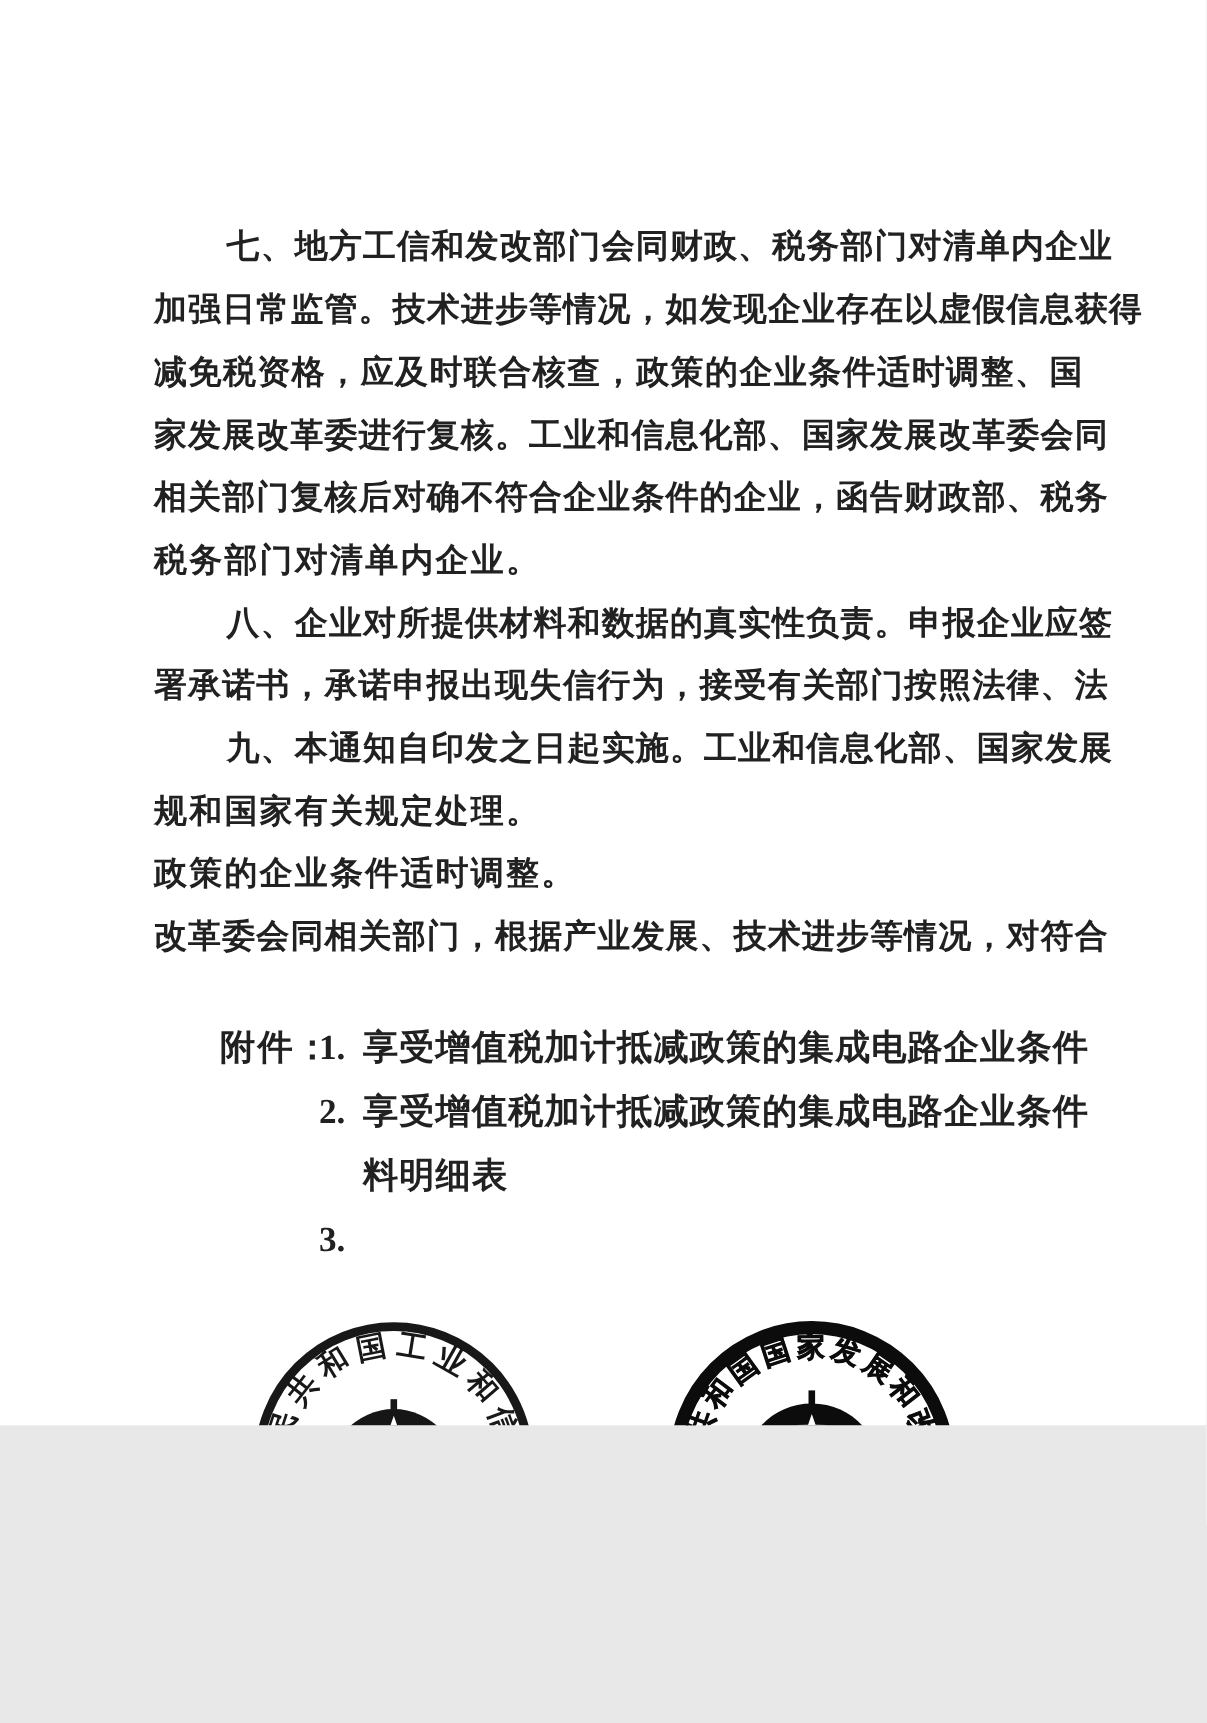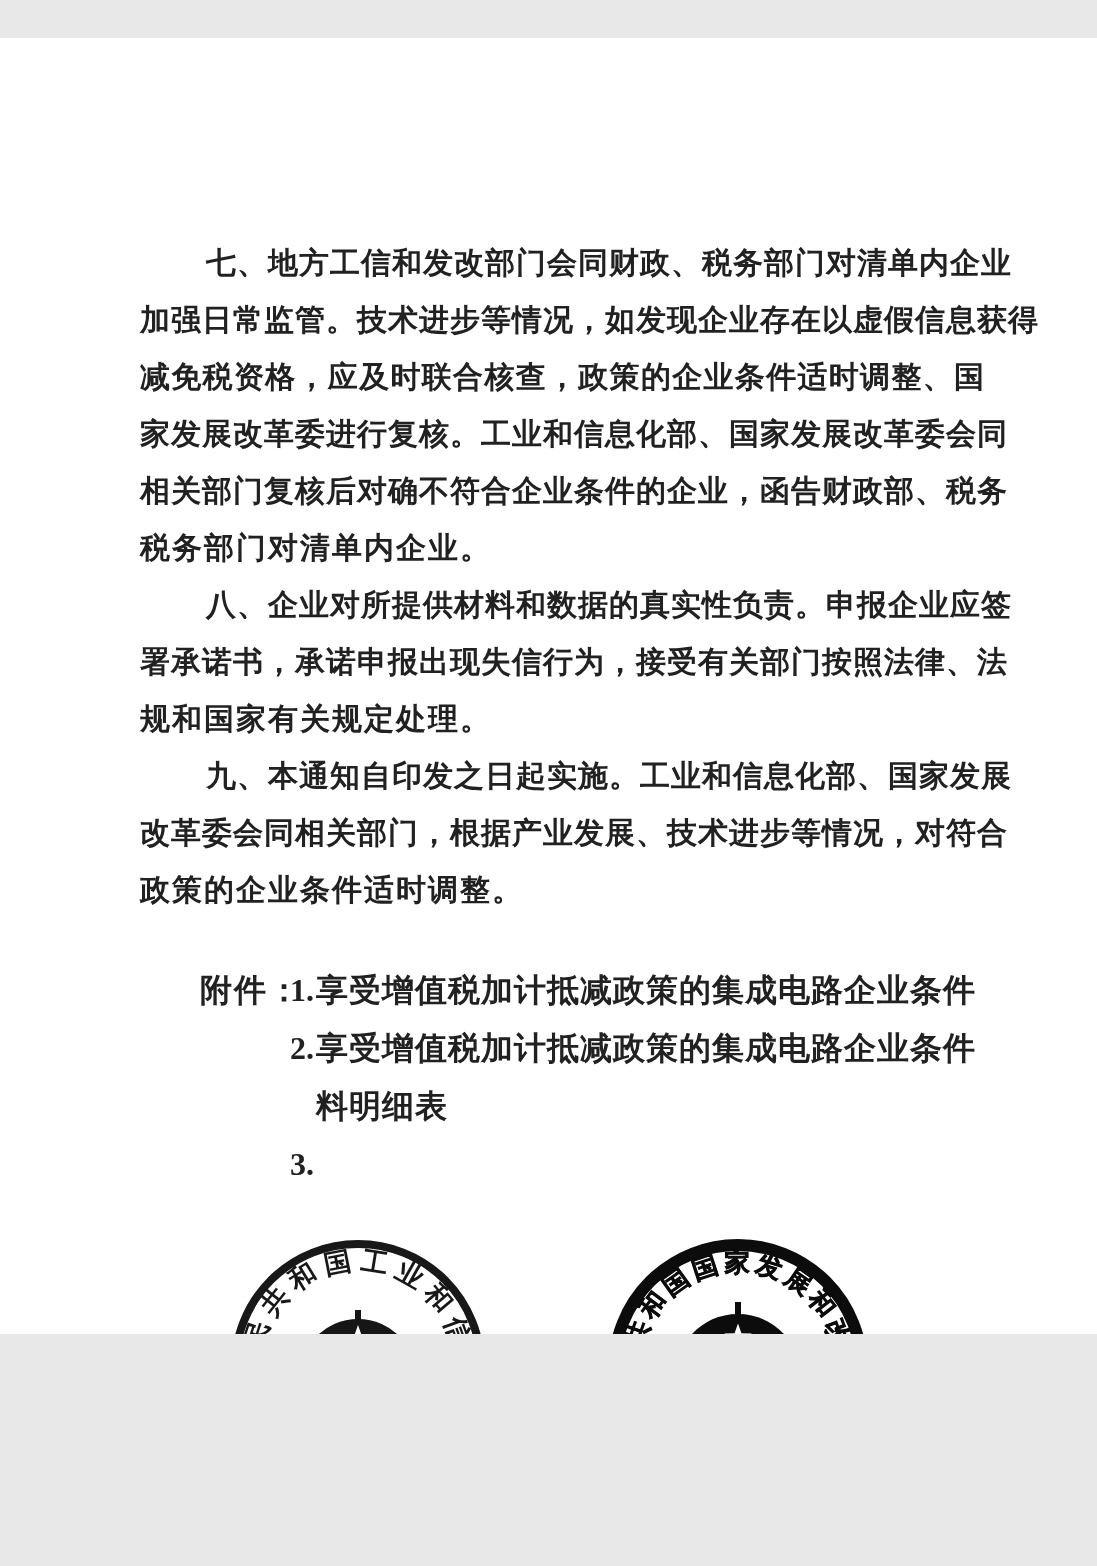--- a/index.html
+++ b/index.html
@@ -3,21 +3,20 @@
 <meta charset="utf-8">
 <style>
   html,body{margin:0;padding:0;background:#e8e8e8;}
   .page{
     position:relative;
     width:1097px;height:1296px;
     background:#ffffff;
     overflow:hidden;
     font-family:"Liberation Serif","DejaVu Serif",serif;
     color:#1f1f1f;
-    margin-top:38px;
   }
   
   .textblock{
     position:absolute;left:140px;top:196px;width:845px;
   }
   .bline{
     height:57px;line-height:57px;
     font-size:30px;font-weight:600;
     letter-spacing:1px;
     text-align:justify;
@@ -29,21 +28,21 @@
   .bline.first{padding-left:66px;}
   .bline.last{text-align-last:left;letter-spacing:2px;}
   
   .attachments{
     position:absolute;left:140px;top:923px;width:900px;
   }
   .att-row{position:relative;height:58px;line-height:58px;
     font-size:32px;font-weight:600;color:#212121;white-space:nowrap;}
   .att-label{position:absolute;left:60px;letter-spacing:2px;}
   .att-num{position:absolute;left:150px;font-family:"Liberation Serif",serif;}
-  .att-text{position:absolute;left:176px;letter-spacing:1px;}
+  .att-text{position:absolute;left:190px;letter-spacing:1px;}
   
   .sign-under{
     position:absolute;
     font-size:30px;font-weight:700;letter-spacing:4px;
     color:#262626;white-space:nowrap;
   }
   .sign-left{left:238px;top:1362px;}
   .sign-right{left:568px;top:1364px;}
   
   .seal{position:absolute;}
@@ -74,25 +73,25 @@
   <div class="textblock">
     <div class="bline first">七、地方工信和发改部门会同财政、税务部门对清单内企业</div>
     <div class="bline">加强日常监管。技术进步等情况，如发现企业存在以虚假信息获得</div>
     <div class="bline">减免税资格，应及时联合核查，政策的企业条件适时调整、国</div>
     <div class="bline">家发展改革委进行复核。工业和信息化部、国家发展改革委会同</div>
     <div class="bline">相关部门复核后对确不符合企业条件的企业，函告财政部、税务</div>
     <div class="bline last">税务部门对清单内企业。</div>
 
     <div class="bline first">八、企业对所提供材料和数据的真实性负责。申报企业应签</div>
     <div class="bline">署承诺书，承诺申报出现失信行为，接受有关部门按照法律、法</div>
+    <div class="bline first">九、本通知自印发之日起实施。工业和信息化部、国家发展</div>
+
     <div class="bline last">规和国家有关规定处理。</div>
-
-    <div class="bline first">九、本通知自印发之日起实施。工业和信息化部、国家发展</div>
+    <div class="bline last">政策的企业条件适时调整。</div>
     <div class="bline">改革委会同相关部门，根据产业发展、技术进步等情况，对符合</div>
-    <div class="bline last">政策的企业条件适时调整。</div>
   </div>
 
   <div class="attachments">
     <div class="att-row">
       <span class="att-label">附件：</span>
       <span class="att-num">1.</span>
       <span class="att-text">享受增值税加计抵减政策的集成电路企业条件</span>
     </div>
     <div class="att-row">
       <span class="att-num">2.</span>

